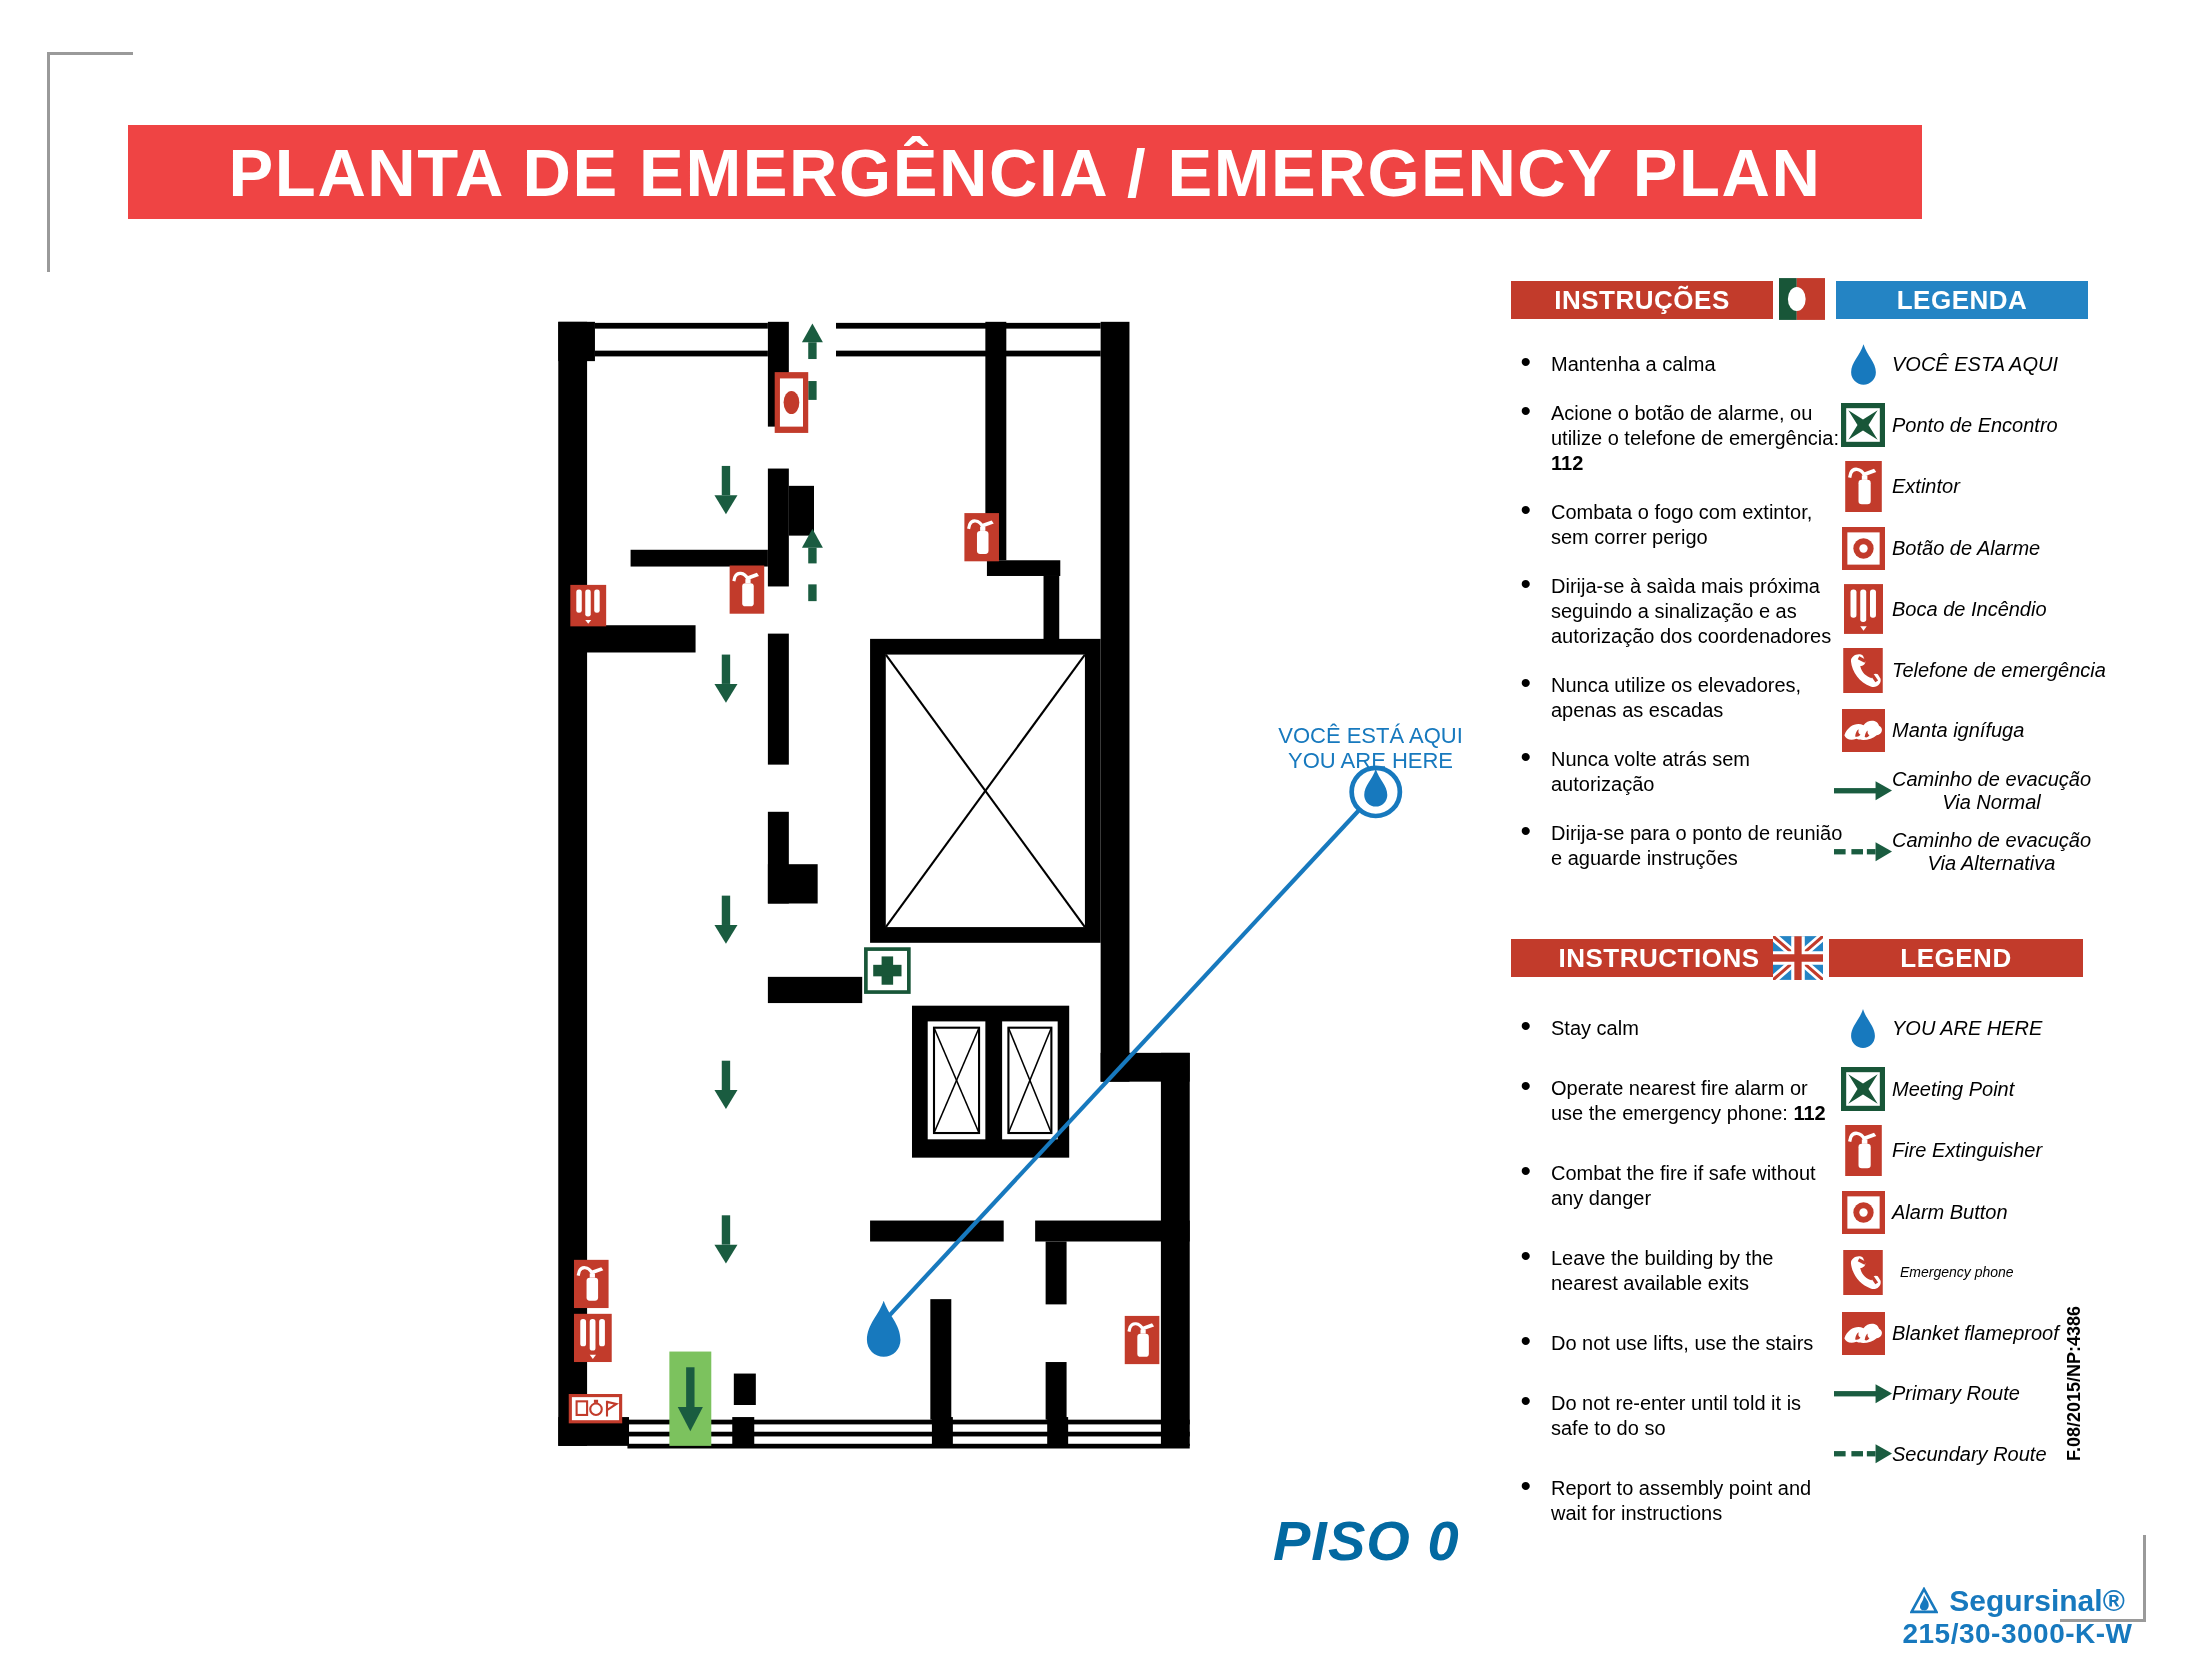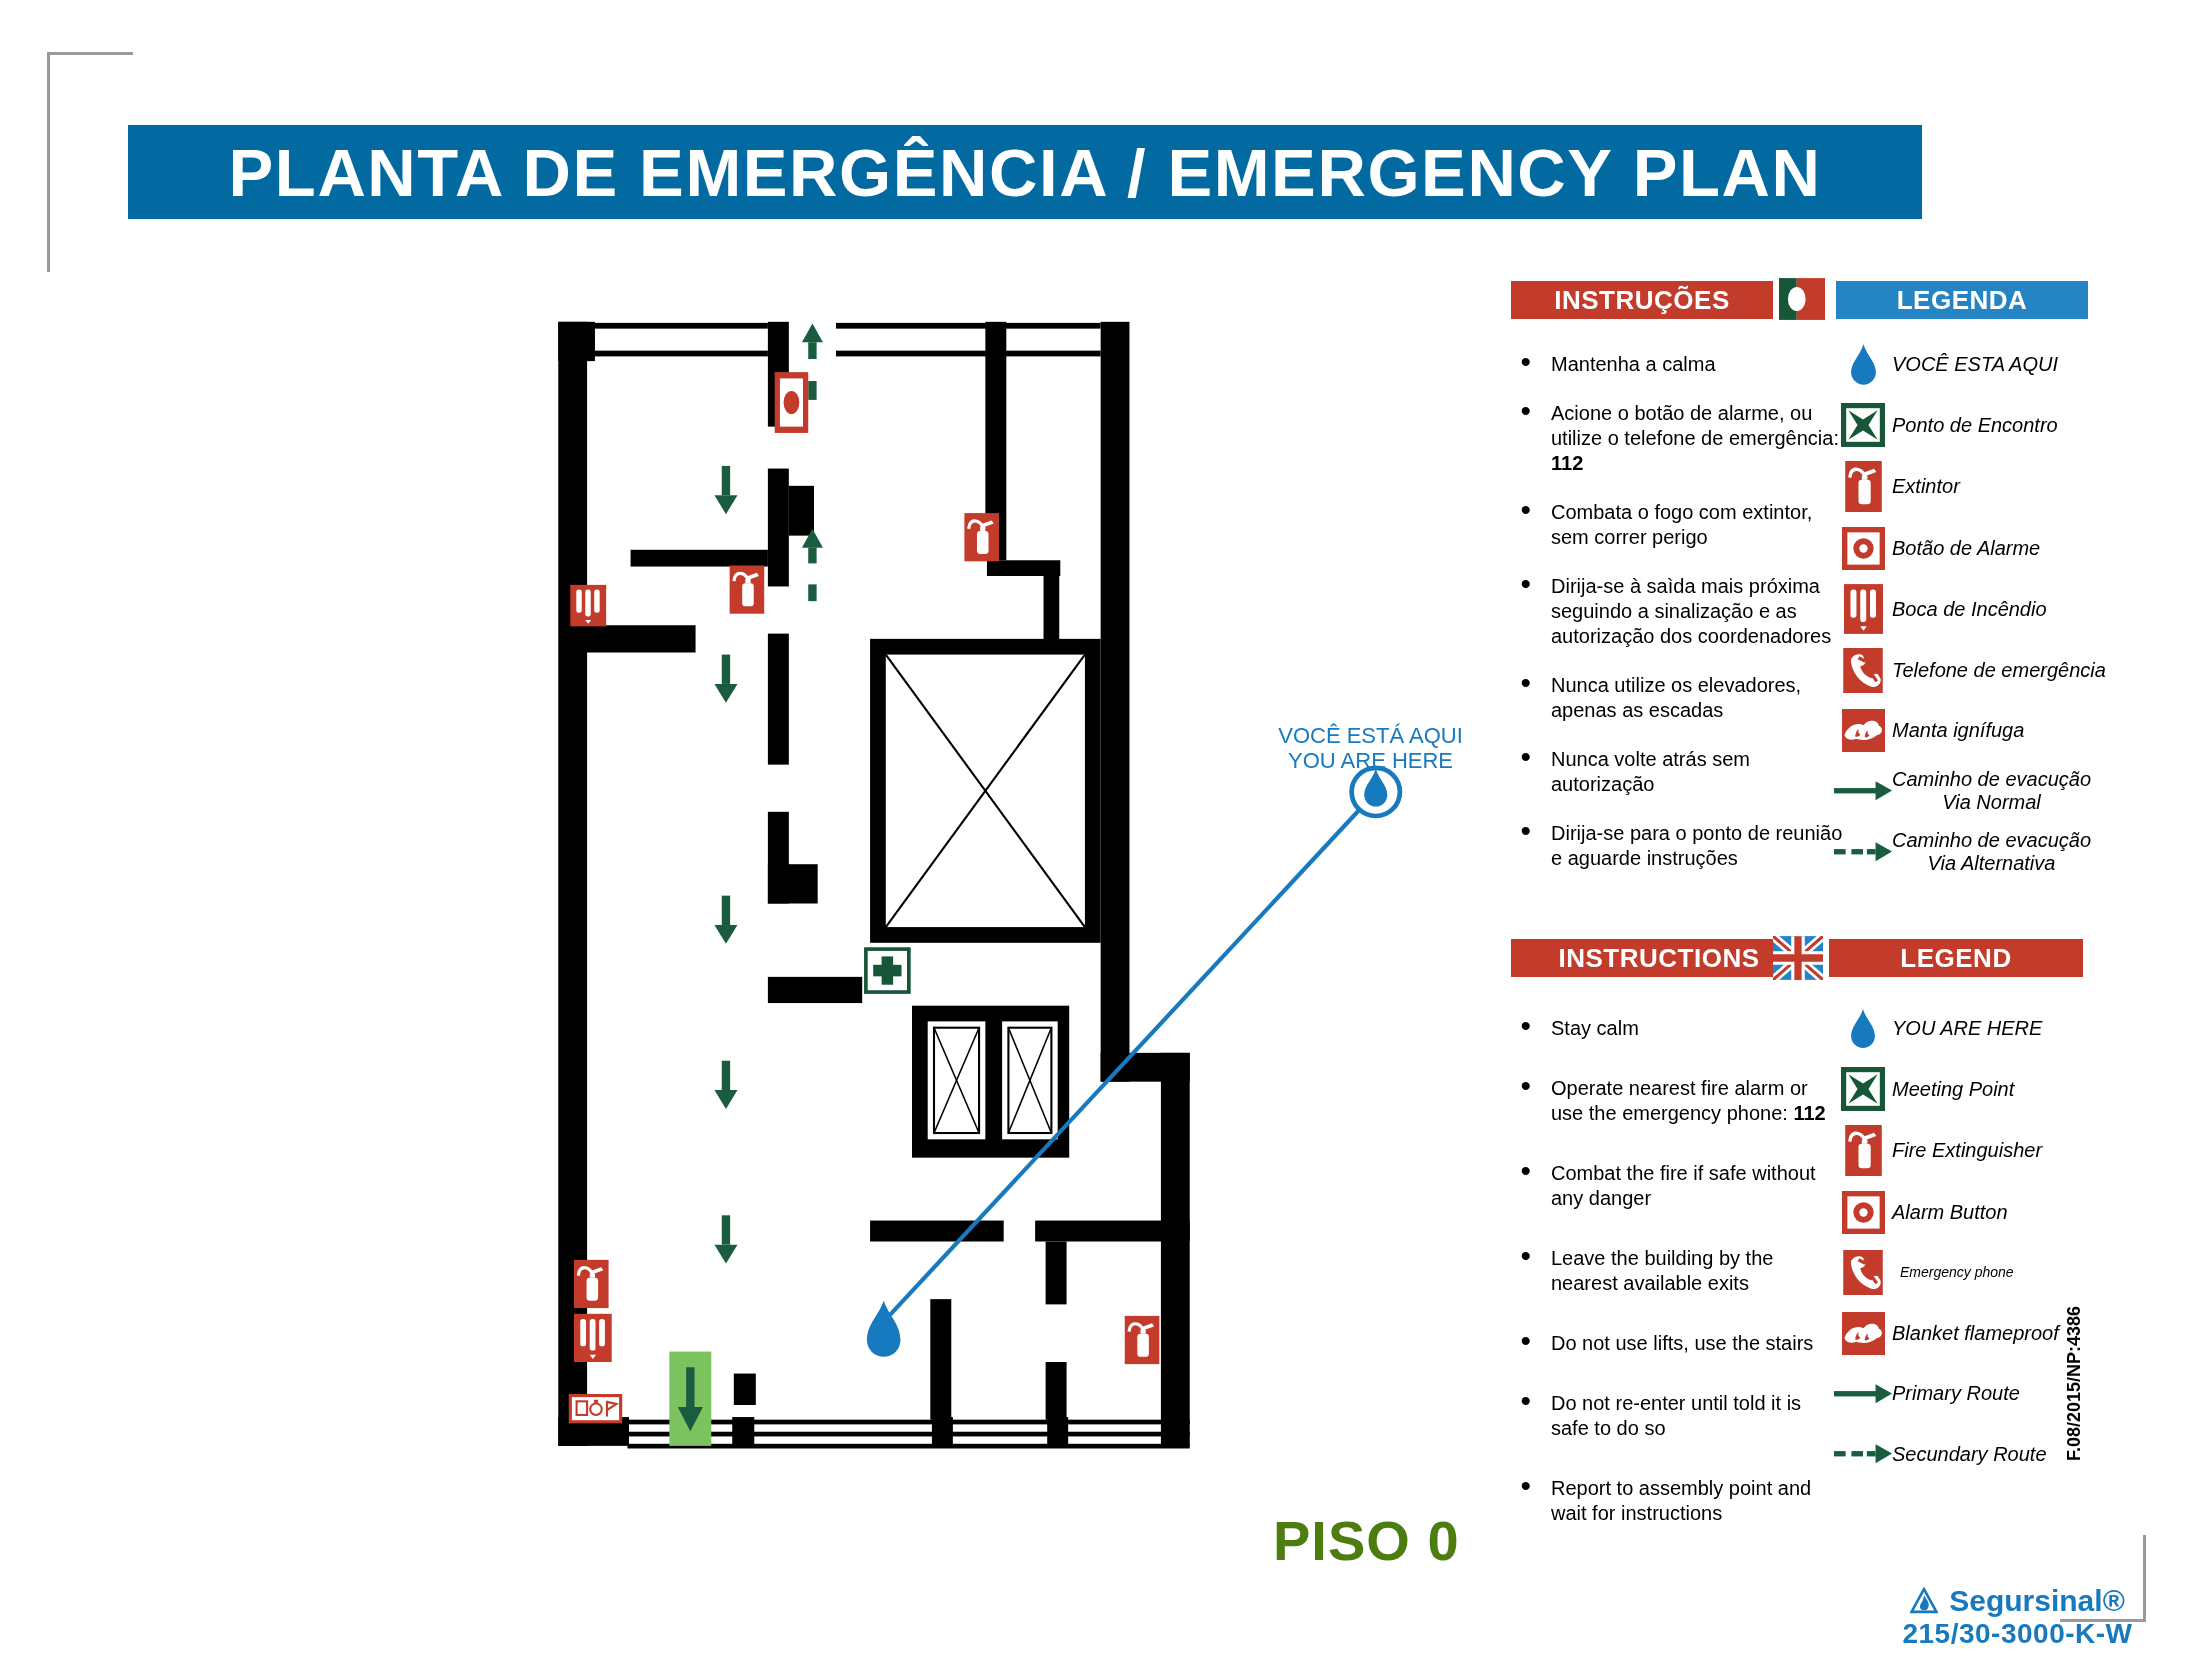--- a/index.html
+++ b/index.html
@@ -4,21 +4,21 @@
 <style>
   html,body{margin:0;padding:0;background:#fff;}
   body{font-family:"Liberation Sans","DejaVu Sans",sans-serif;}
   #page{position:relative;width:2194px;height:1672px;background:#fff;overflow:hidden;}
 
   
   .cropmark{position:absolute;background:#9a9a9a;}
 
   
   #title-banner{position:absolute;left:128px;top:125px;width:1794px;height:94px;
-    background:#0369a1;color:#fff;display:flex;align-items:center;justify-content:center;
+    background:#ef4444;color:#fff;display:flex;align-items:center;justify-content:center;
     font-size:67px;font-weight:bold;letter-spacing:1.6px;white-space:nowrap;}
 
   
   .banner{position:absolute;color:#fff;font-weight:bold;display:flex;align-items:center;
     justify-content:center;font-size:26px;letter-spacing:0.5px;}
   .banner.red{background:#C23B2B;}
   .banner.blue{background:#2484C4;}
 
   .flagbox{position:absolute;}
 
@@ -31,21 +31,21 @@
   .inst-list.en li{margin-bottom:35px;}
 
   
   .legend-col{position:absolute;width:335px;}
   .legend-row{display:flex;align-items:center;margin-bottom:11.5px;min-height:49px;font-style:italic;}
   .legend-icon{width:58px;display:flex;align-items:center;justify-content:center;flex:0 0 58px;}
   .legend-label{font-size:20px;color:#000;line-height:23px;}
   .legend-label.small{font-size:14px;margin-left:8px;}
   .legend-label.twoline{display:flex;flex-direction:column;align-items:center;text-align:center;}
 
-  #piso-label{position:absolute;left:1273px;top:1508px;font-size:56px;font-weight:bold;color:#4d7c0f;letter-spacing:1px;}
+  #piso-label{position:absolute;left:1273px;top:1508px;font-size:56px;font-weight:bold;color:#0369a1;letter-spacing:1px;font-style:italic;}
 
   #vertical-code{position:absolute;left:2064px;top:1461px;transform:rotate(-90deg);
     transform-origin:0 0;font-size:18px;font-weight:bold;color:#000;white-space:nowrap;}
 
   #brand-block{position:absolute;left:1881px;top:1584px;width:273px;text-align:center;color:#1779BE;}
   #brand-line{display:flex;align-items:center;justify-content:center;gap:11px;
     font-size:30px;font-weight:bold;}
   #brand-model{font-size:28px;font-weight:bold;letter-spacing:0.5px;}
 
   svg text{font-family:"Liberation Sans","DejaVu Sans",sans-serif;}

